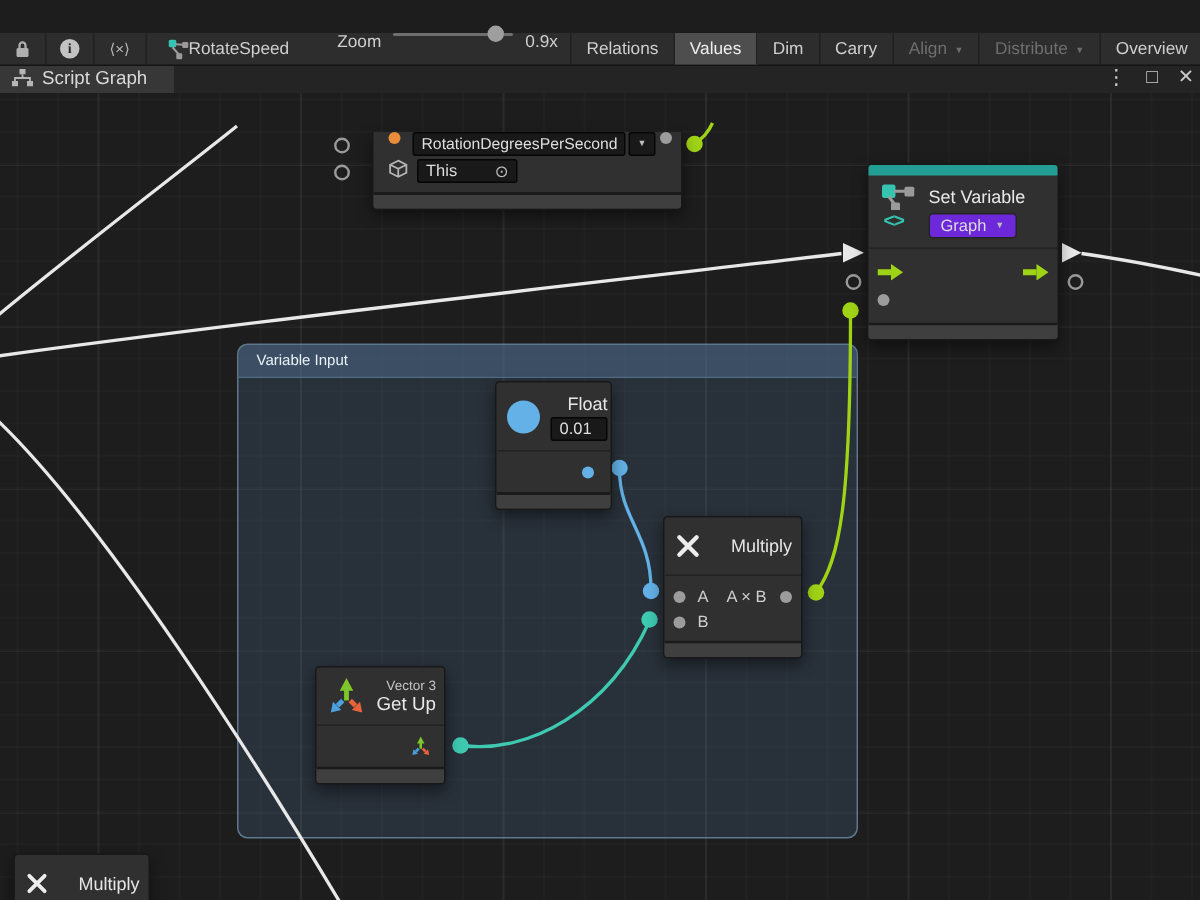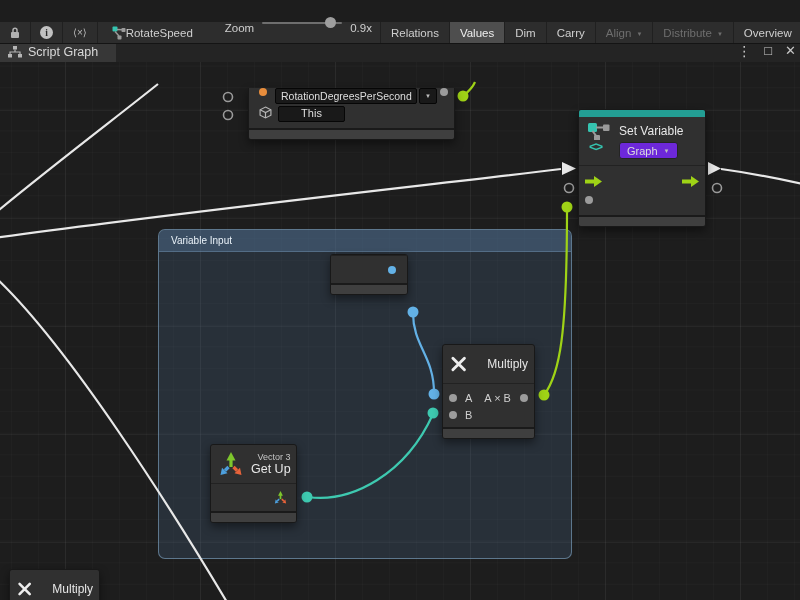--- a/index.html
+++ b/index.html
@@ -60,21 +60,21 @@
   .field { background:#191919; border:1px solid #060606; border-radius:2px; height:16px;
            display:flex; align-items:center; padding:0 5px; color:#dedede; white-space:nowrap; overflow:hidden; }
   .caret-box { background:#191919; border:1px solid #060606; border-radius:2px; height:16px; width:18px;
                display:flex; align-items:center; justify-content:center; margin-left:2px; }
   .caret-box span { font-size:6px; color:#bdbdbd; }
   .row { display:flex; align-items:flex-start; }
   
   .node-getvar { left:248px; top:44px; width:207px; border-top:none; border-radius:0 0 3px 3px; }
   .node-getvar .row { height:18px; padding:0 6px 0 10px; }
   .node-getvar .field-name { width:142px; font-size:10.5px; margin-left:8px; }
-  .node-getvar .field-this { width:67px; margin-left:6px; justify-content:space-between;flex-direction:column; }
+  .node-getvar .field-this { width:67px; margin-left:6px; justify-content:space-between; }
   .node-getvar .pad { height:4px; }
   
   .node-setvar { left:578px; top:65px; width:128px; }
   .teal-bar { height:7px; background:#239e94; border-radius:2px 2px 0 0; }
   .sv-header { display:flex; align-items:flex-start; gap:6px; padding:5px 6px 6px 8px; }
   .sv-icon { position:relative; width:26px; height:32px; flex:none; }
   .sv-icon .angle { position:absolute; left:2px; top:17px; color:#35c4b0; font-weight:bold; font-size:13px; letter-spacing:-1px; }
   .sv-title { font-size:12px; color:#e8e8e8; margin:2px 0 4px; }
   .scope-pill { background:#6d28d9; border:1px solid #242424; border-radius:3px; height:17px;
                 display:inline-flex; align-items:center; gap:6px; padding:0 7px; font-size:11px; color:#dcdcdc; }
@@ -216,20 +216,29 @@
         </svg>
       </div>
       <div class="sv-dot-row">
         <span class="dot gray"></span>
       </div>
     </div>
     <div class="node-footer"></div>
   </div>
 
   <div class="node node-float">
+    <div class="float-header">
+      <span class="float-circle"></span>
+      <div class="float-col">
+        <span class="float-title">Float</span>
+        <div class="field float-value">
+          <span>0.01</span>
+        </div>
+      </div>
+    </div>
     <div class="sep"></div>
     <div class="float-body">
       <span class="dot blue"></span>
     </div>
     <div class="node-footer"></div>
   </div>
 
   <div class="node node-mult1">
     <div class="mult-header">
       <svg width="26" height="26" viewBox="0 0 24 24">

